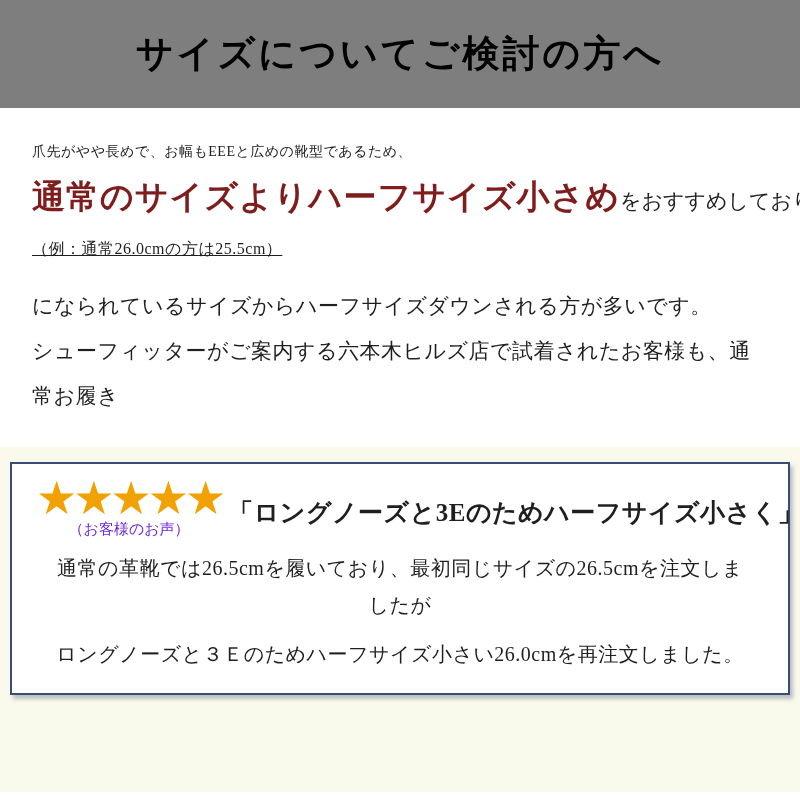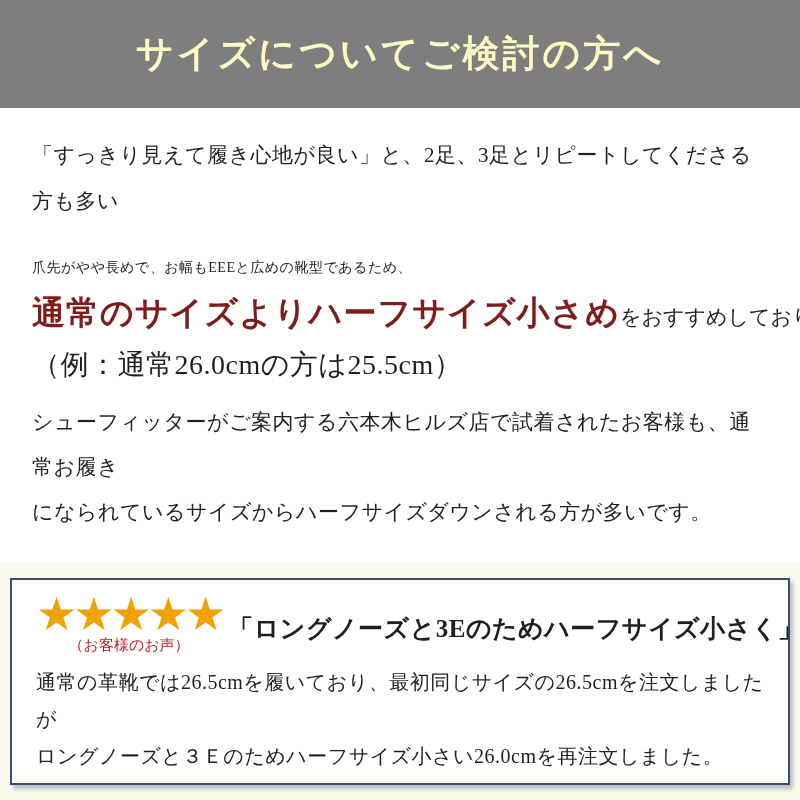--- a/index.html
+++ b/index.html
@@ -23,21 +23,21 @@
     background: #7e7e7e;
     display: flex;
     align-items: center;
     justify-content: center;
   }
   .header-band h1 {
     margin: 0;
     font-size: 37px;
     font-weight: 600;
     letter-spacing: 3px;
-    color: #fef9c3;
+    color: #000000;
   }
 
   
   .content {
     padding: 0 32px;
   }
   .content p { margin: 0; }
 
   .intro { margin-top: 24px; }
   .intro p {
@@ -60,23 +60,24 @@
     color: #7f1d1d;
     font-size: 33px;
     font-weight: bold;
     letter-spacing: 1px;
   }
   .highlight-line .suffix {
     font-size: 21px;
     color: #1f1f1f;
   }
   .recommend .example {
-    font-size: 28px;
+    font-size: 16px;
     line-height: 42px;
     letter-spacing: 0.5px;
+    text-decoration: underline;
   }
 
   .fitter { margin-top: 14px; }
   .fitter p {
     font-size: 21px;
     line-height: 45px;
     letter-spacing: 0.5px;
   }
 
   
@@ -102,65 +103,65 @@
   }
   .stars {
     font-size: 46px;
     line-height: 48px;
     color: #f1a202;
     letter-spacing: -4px;
     font-family: "DejaVu Sans", sans-serif;
   }
   .stars-caption {
     font-size: 15px;
-    color: #b91c1c;
+    color: #6d28d9;
     line-height: 18px;
     margin-top: -2px;
   }
   .review-title {
     flex: 1 1 auto;
     font-size: 25px;
     font-weight: bold;
     letter-spacing: 0.5px;
     margin-left: 6px;
     margin-top: 22px;
     white-space: nowrap;
   }
   .review-body { margin-top: 10px; }
   .review-body p {
-    margin: 0;
+    margin: 12px;
     font-size: 20px;
     line-height: 37px;
     letter-spacing: 0.5px;
+    text-align: center;
   }
 </style>
 </head>
 <body>
 
 <div class="page">
 
   <div class="header-band">
     <h1>サイズについてご検討の方へ</h1>
   </div>
 
   <div class="content">
 
     <div class="intro">
-      <p>「すっきり見えて履き心地が良い」と、2足、3足とリピートしてくださる方も多い</p>
     </div>
 
     <div class="recommend">
       <p class="lead">爪先がやや長めで、お幅もEEEと広めの靴型であるため、</p>
       <p class="highlight-line"><span class="red">通常のサイズよりハーフサイズ小さめ</span><span class="suffix">をおすすめしております。</span></p>
       <p class="example">（例：通常26.0cmの方は25.5cm）</p>
     </div>
 
     <div class="fitter">
+      <p>になられているサイズからハーフサイズダウンされる方が多いです。</p>
       <p>シューフィッターがご案内する六本木ヒルズ店で試着されたお客様も、通常お履き</p>
-      <p>になられているサイズからハーフサイズダウンされる方が多いです。</p>
     </div>
 
   </div>
 
   <div class="review-section">
     <div class="review-box">
 
       <div class="review-head">
         <div class="stars-wrap">
           <div class="stars">★★★★★</div>

